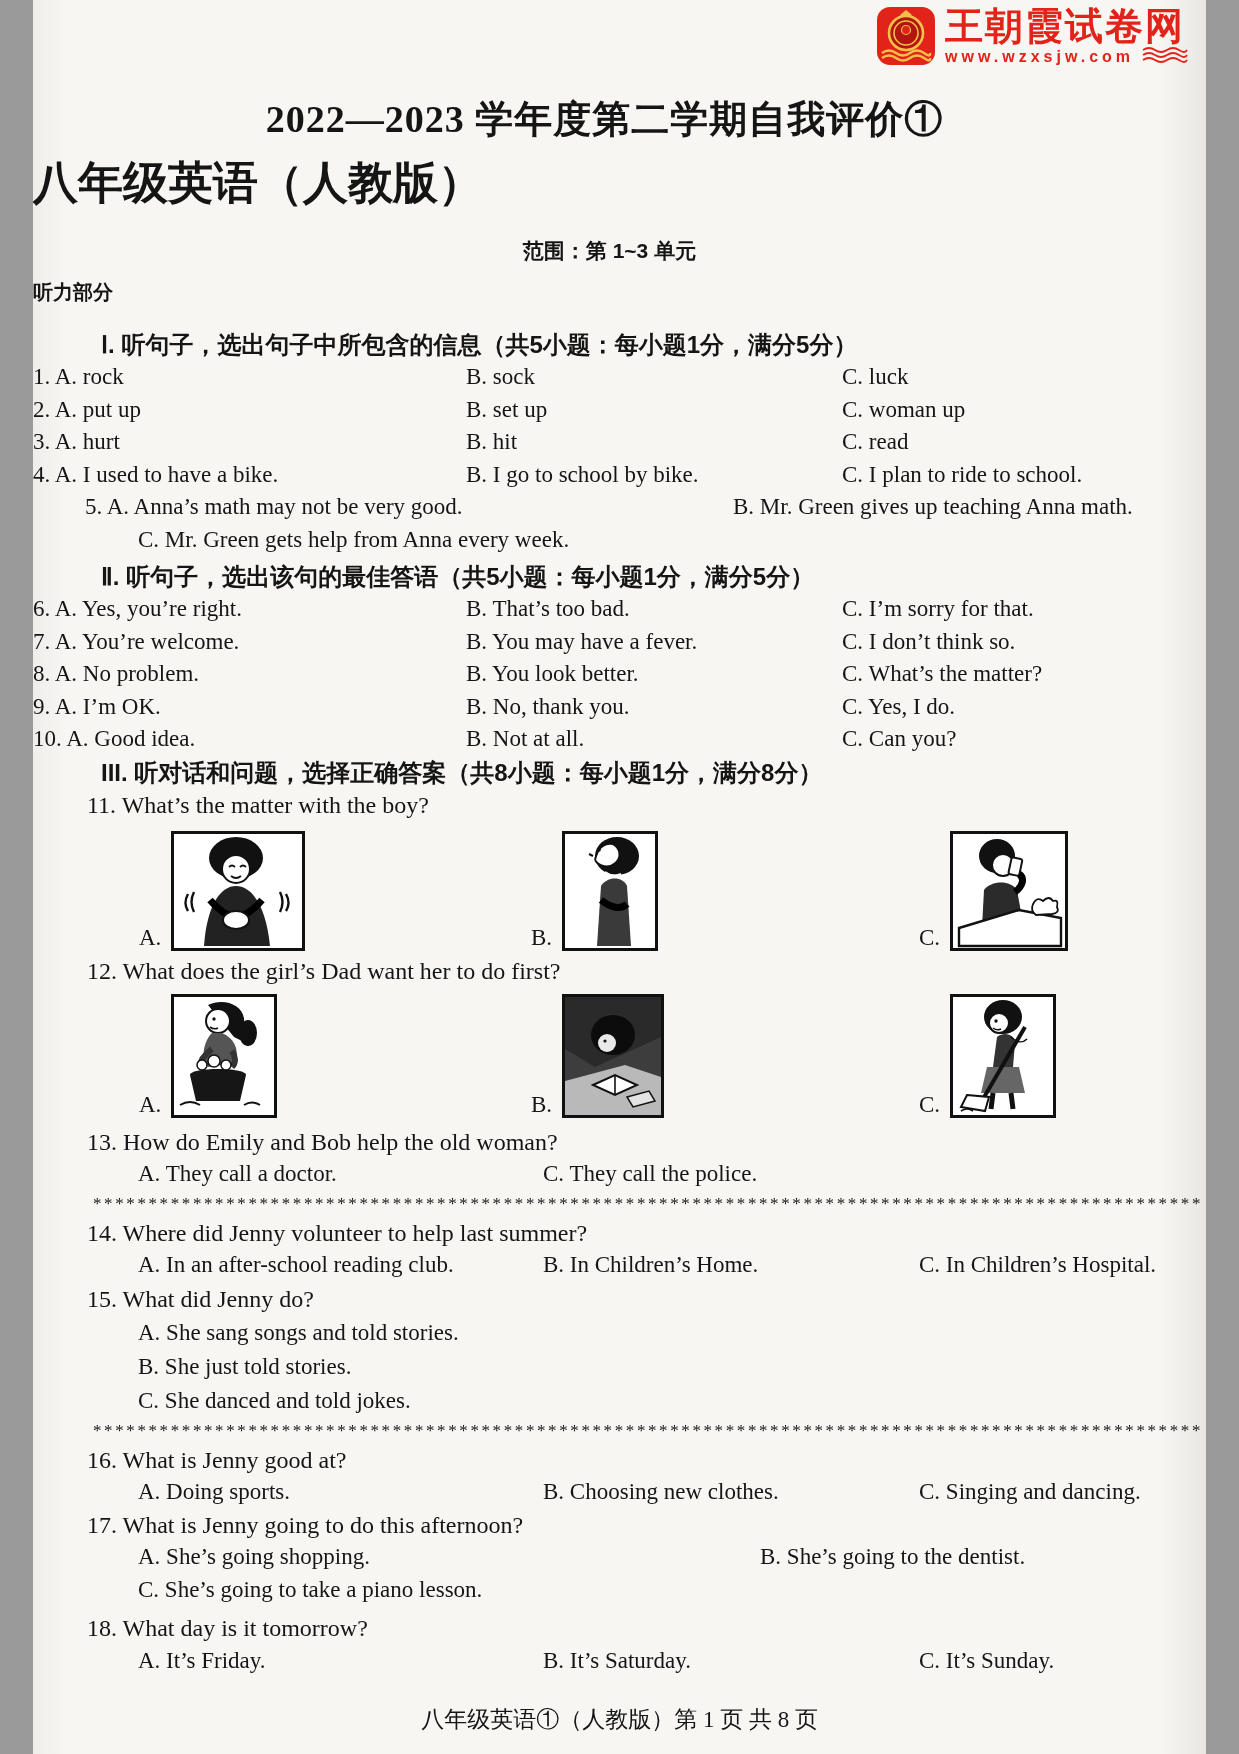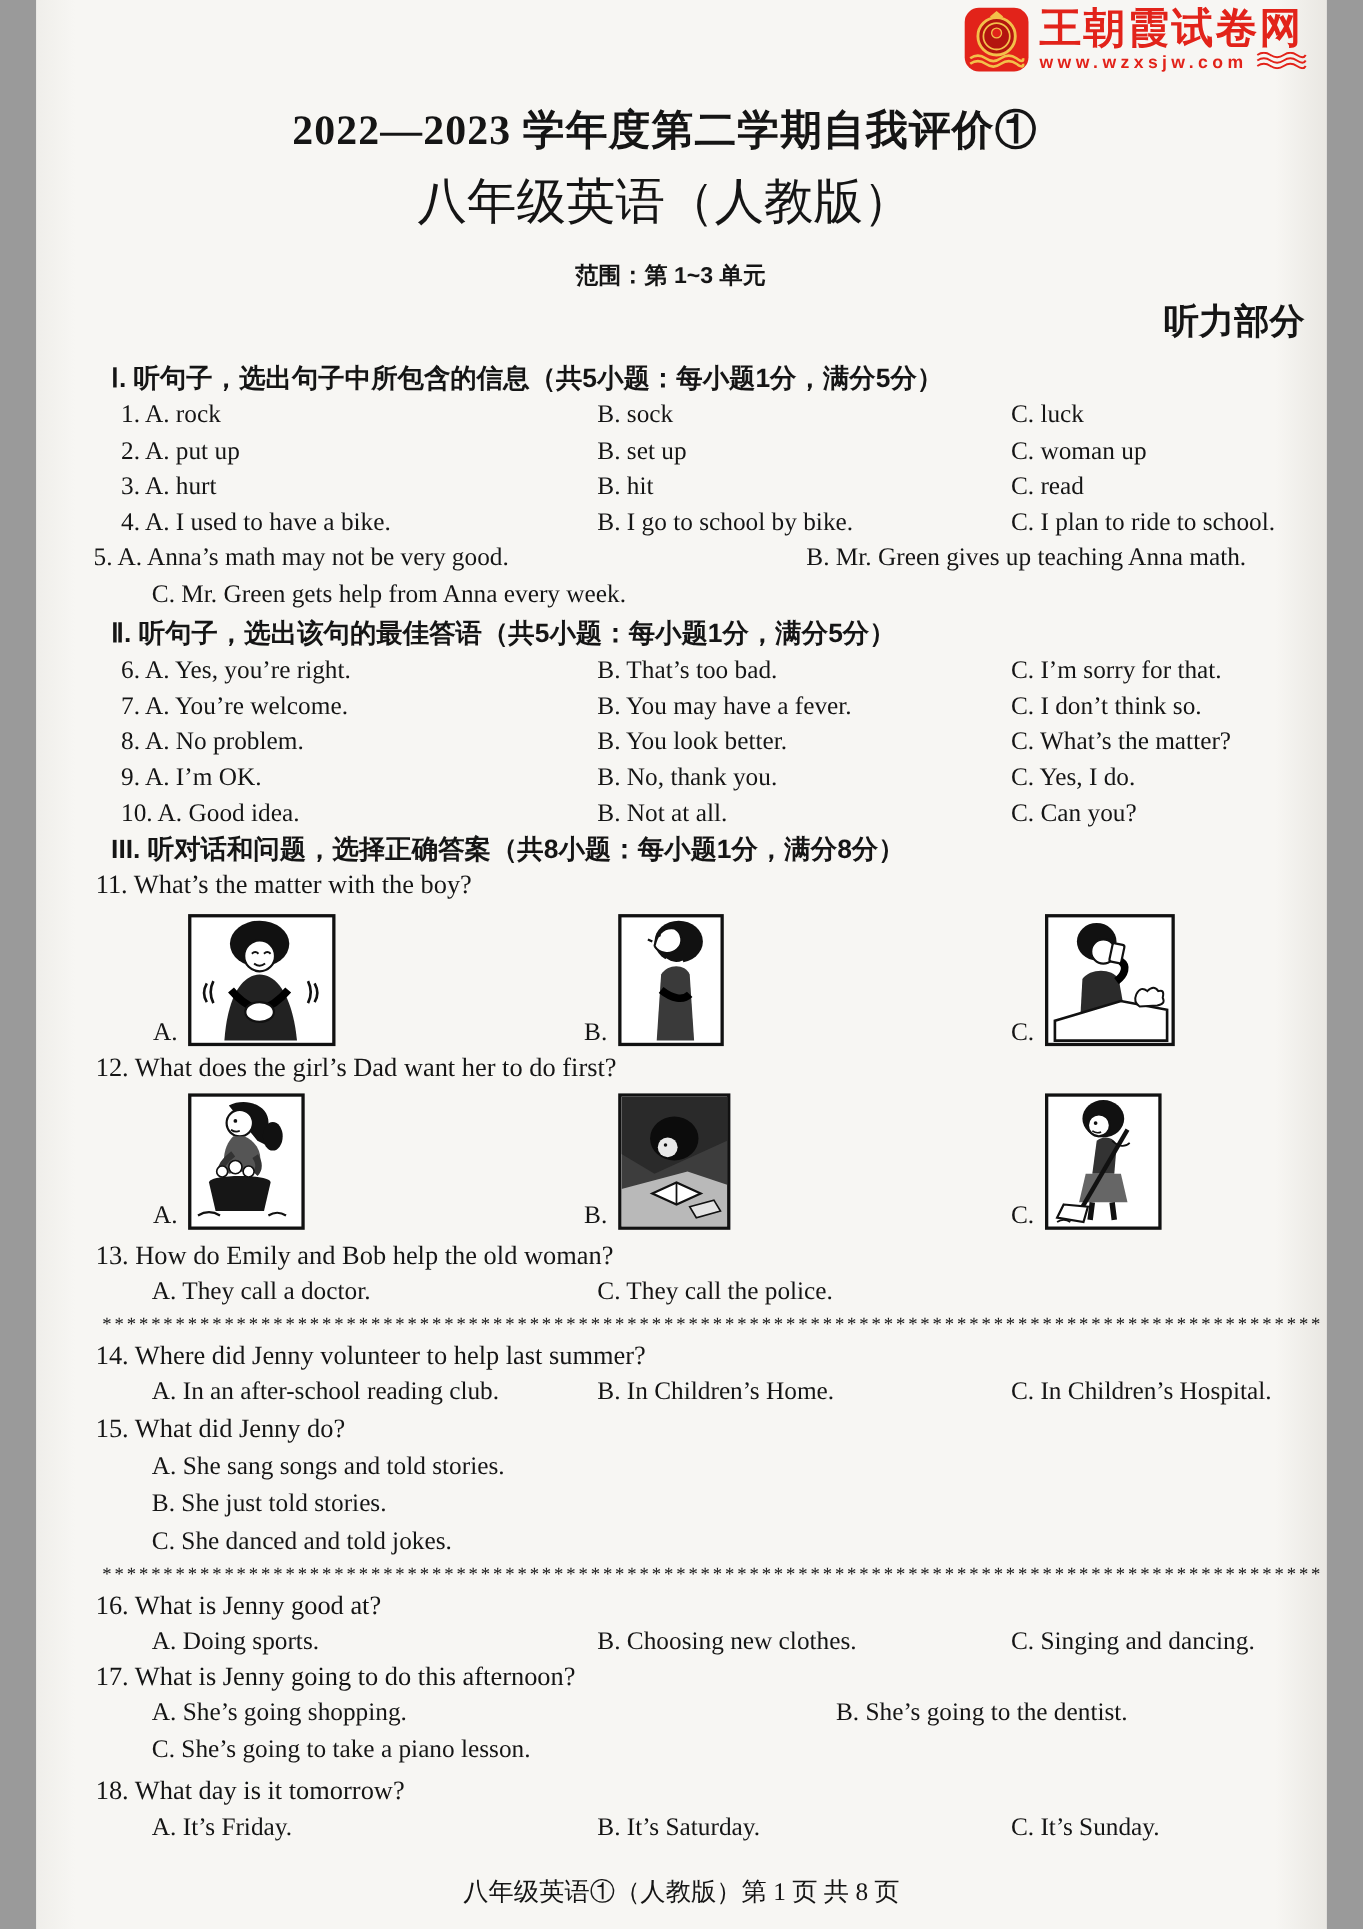--- a/index.html
+++ b/index.html
@@ -15,30 +15,30 @@
     overflow:hidden;
   }
   
   .logo{position:absolute;top:6px;left:843px;display:flex;gap:9px;align-items:flex-start;}
   .logo-txt{display:flex;flex-direction:column;}
   .logo-name{font-family:"Liberation Sans",sans-serif;font-weight:700;font-size:38px;line-height:40px;color:#e2231a;letter-spacing:2px;white-space:nowrap;}
   .logo-url-row{display:flex;align-items:center;gap:7px;margin-top:1px;}
   .logo-url{font-family:"Liberation Sans",sans-serif;font-weight:700;font-size:16px;color:#e2231a;letter-spacing:4px;white-space:nowrap;}
   
   .h1{margin:96px 30px 0 0;text-align:center;font-weight:700;font-size:38px;line-height:46px;letter-spacing:1px;}
-  .h2{margin:14px 30px 0 0;text-align:center;font-weight:400;font-size:45px;line-height:54px;}
+  .h2{margin:14px 30px 0 0;text-align:left;font-weight:700;font-size:45px;line-height:54px;}
   .scope{margin:28px 20px 0 0;text-align:center;font-family:"Liberation Sans",sans-serif;font-weight:700;font-size:21px;line-height:26px;}
-  .listen{margin:12px 20px 0 0;text-align:right;font-family:"Liberation Sans",sans-serif;font-weight:700;font-size:32px;line-height:32px;}
+  .listen{margin:12px 20px 0 0;text-align:left;font-family:"Liberation Sans",sans-serif;font-weight:700;font-size:20px;line-height:32px;}
   
   .sec{padding-left:68px;font-family:"Liberation Sans",sans-serif;font-weight:700;font-size:24px;line-height:33px;}
   .sec.m1{margin-top:20px;}
   .sec.m2{margin-top:4px;}
   .q{padding-left:54px;font-size:24px;line-height:32.5px;}
   .row{font-size:23px;line-height:32.5px;}
-  .r3{display:grid;grid-template-columns:433px 376px 1fr;padding-left:77px;}
+  .r3{display:grid;grid-template-columns:433px 376px 1fr;}
   .r3.ind{grid-template-columns:405px 376px 1fr;padding-left:105px;}
   .r2{display:grid;grid-template-columns:648px 1fr;padding-left:52px;}
   .r2.ind{grid-template-columns:622px 1fr;padding-left:105px;}
   .ind1{padding-left:105px;}
   .lh34{line-height:34px;}
   .sep{padding-left:60px;font-size:17px;line-height:26px;letter-spacing:2.6px;white-space:nowrap;overflow:hidden;width:1180px;}
   
   .img-row{position:relative;height:124px;margin:6px 0 4px;}
   .fig{position:absolute;bottom:0;display:flex;align-items:flex-end;gap:10px;}
   .fig .lbl{font-size:23px;line-height:26px;}

